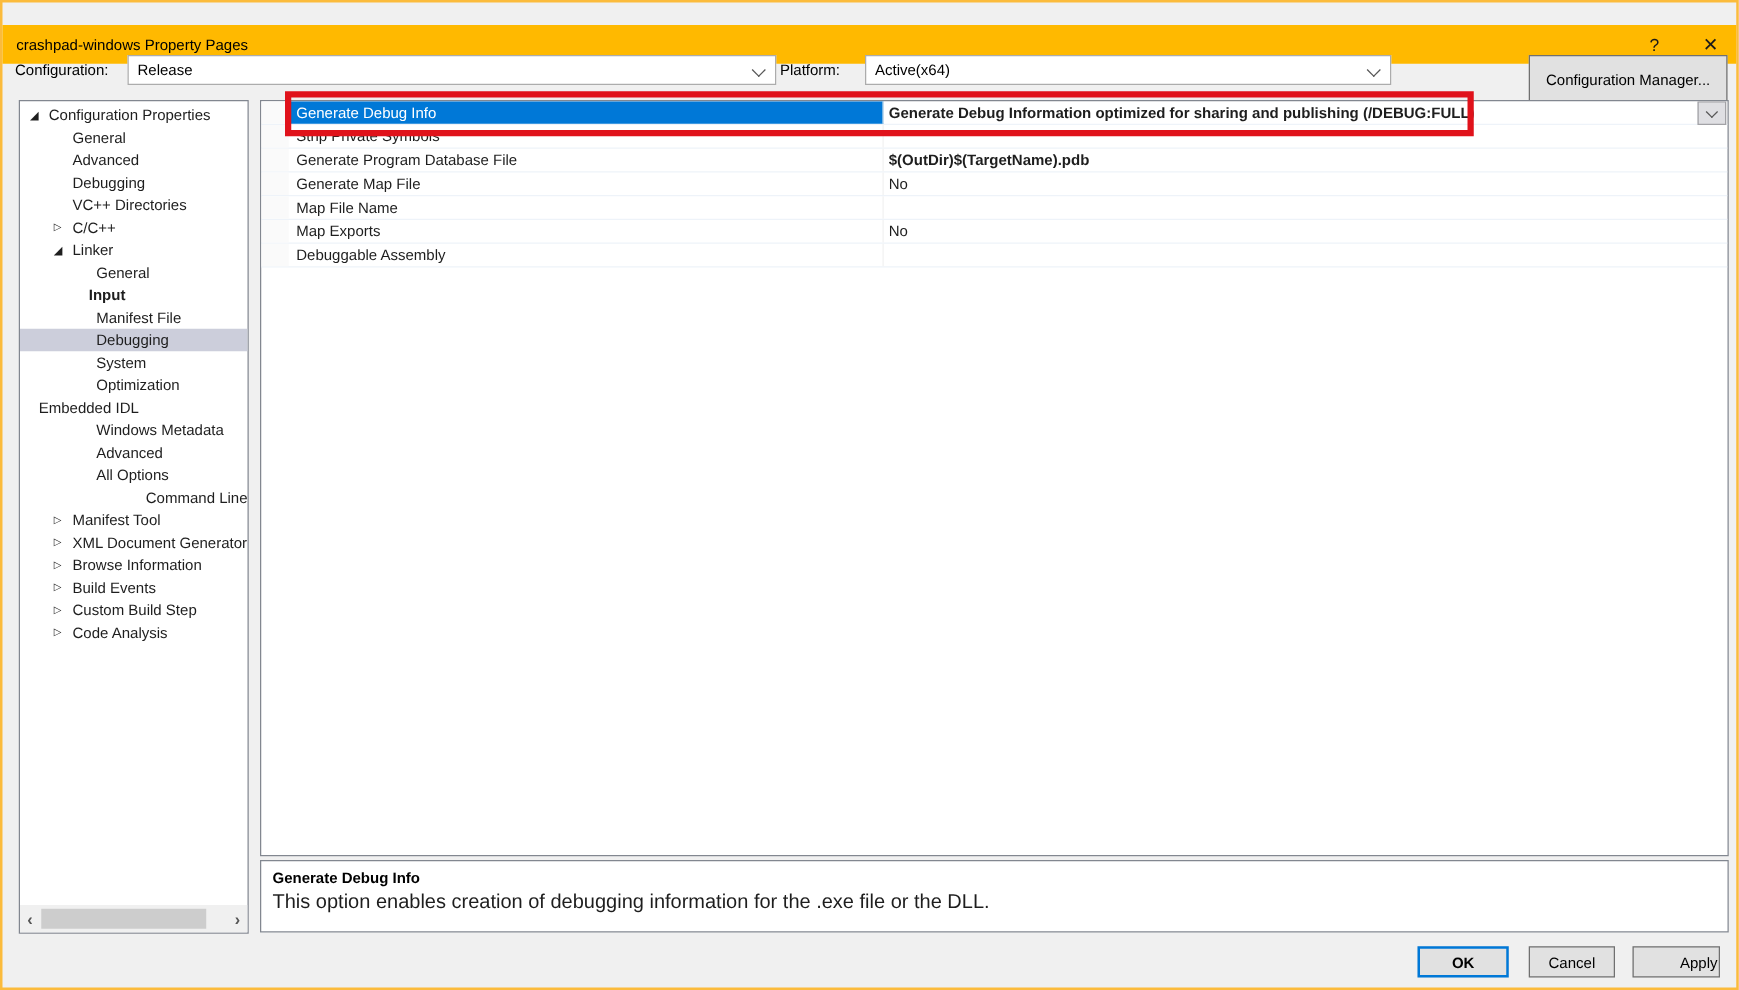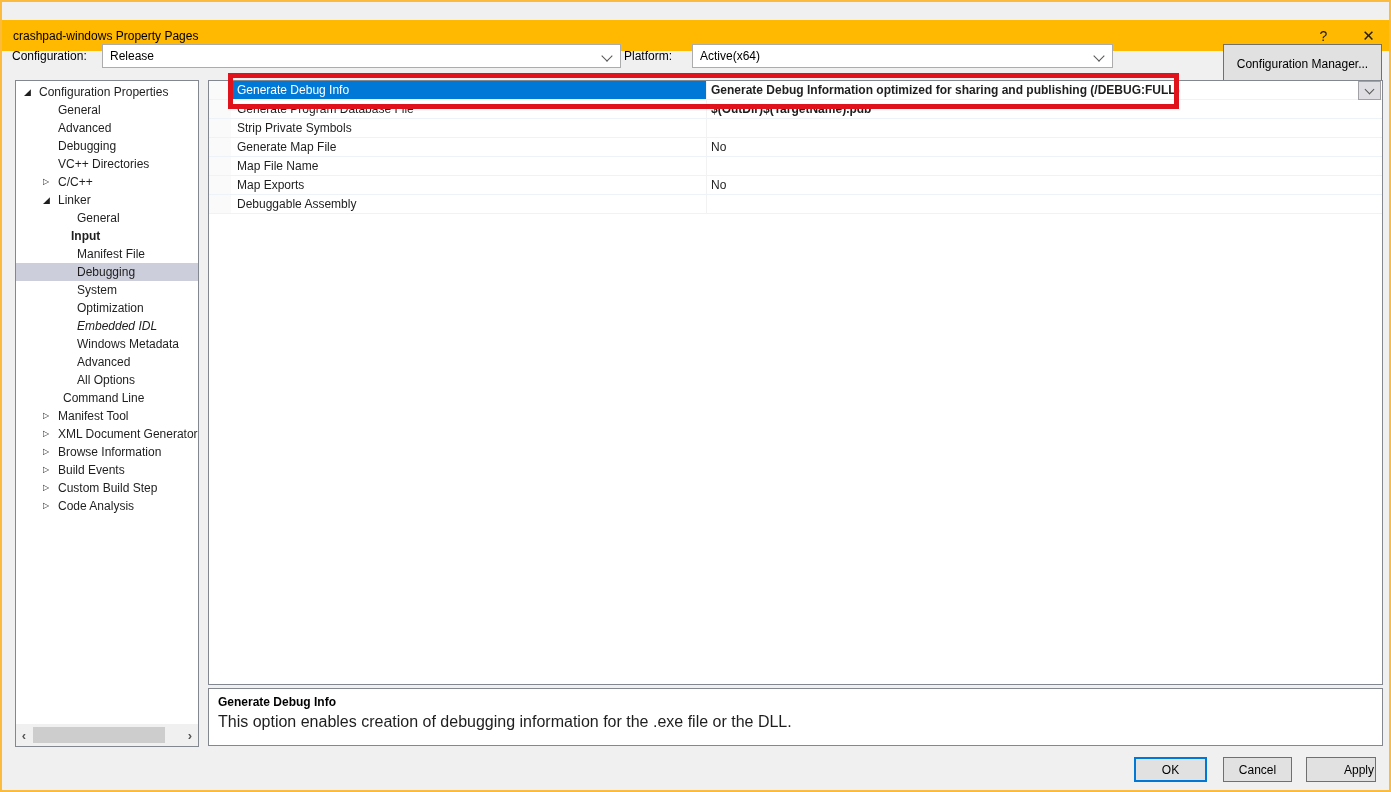--- a/index.html
+++ b/index.html
@@ -78,21 +78,21 @@
     background:#fff; border:1px solid #828790; padding:6px 9px;
   }
   .desc-title { font-size:12px; font-weight:bold; color:#000; margin-bottom:4px; }
   .desc-text  { font-size:16px; color:#1e1e1e; }
   
   .footer-btn {
     position:absolute; top:755px; height:25px; background:#E1E1E1;
     border:1px solid #707070; font-size:12px; color:#000;
     display:flex; align-items:center; justify-content:center;
   }
-  .btn-ok     { left:1132px; width:73px; border:2px solid #0078D7; }
+  .btn-ok     { left:1132px; width:73px; border:2px solid #0078D7;font-weight:bold; }
   .btn-cancel { left:1221px; width:69px; }
   .btn-apply  { left:1304px; width:70px;padding-left:36px; }
   
   .annotation {
     position:absolute; left:226px; top:71px; width:951px; height:36px;
     border:5px solid #E0121B; z-index:50; pointer-events:none;
   }
 </style>
 </head>
 <body>
@@ -168,37 +168,37 @@
           <span class="tree-label">Debugging</span>
         </div>
         <div class="tree-item" style="padding-left: 46px;">
           <span class="tree-arrow"></span>
           <span class="tree-label">System</span>
         </div>
         <div class="tree-item" style="padding-left: 46px;">
           <span class="tree-arrow"></span>
           <span class="tree-label">Optimization</span>
         </div>
-        <div class="tree-item" style="padding-left: 46px; font-style: italic;">
+        <div class="tree-item" style="">
           <span class="tree-arrow"></span>
           <span class="tree-label">Embedded IDL</span>
         </div>
         <div class="tree-item" style="padding-left: 46px;">
           <span class="tree-arrow"></span>
           <span class="tree-label">Windows Metadata</span>
         </div>
         <div class="tree-item" style="padding-left: 46px;">
           <span class="tree-arrow"></span>
           <span class="tree-label">Advanced</span>
         </div>
         <div class="tree-item" style="padding-left: 46px;">
           <span class="tree-arrow"></span>
           <span class="tree-label">All Options</span>
         </div>
-        <div class="tree-item" style="padding-left: 32px;">
+        <div class="tree-item" style="padding-left: 32px; justify-content: flex-end;">
           <span class="tree-arrow"></span>
           <span class="tree-label">Command Line</span>
         </div>
         <div class="tree-item" style="padding-left: 27px;">
           <span class="tree-arrow">▷</span>
           <span class="tree-label">Manifest Tool</span>
         </div>
         <div class="tree-item" style="padding-left: 27px;">
           <span class="tree-arrow">▷</span>
           <span class="tree-label">XML Document Generator</span>
@@ -233,27 +233,27 @@
       <div class="grid-row selected">
         <div class="g-gutter"></div>
         <div class="g-name">Generate Debug Info</div>
         <div class="g-value bold">Generate Debug Information optimized for sharing and publishing (/DEBUG:FULL)</div>
         <div class="dd-btn">
           <span class="chev"></span>
         </div>
       </div>
       <div class="grid-row">
         <div class="g-gutter"></div>
+        <div class="g-name">Strip Private Symbols</div>
+        <div class="g-value"></div>
+      </div>
+      <div class="grid-row">
+        <div class="g-gutter"></div>
         <div class="g-name">Generate Program Database File</div>
         <div class="g-value bold">$(OutDir)$(TargetName).pdb</div>
-      </div>
-      <div class="grid-row">
-        <div class="g-gutter"></div>
-        <div class="g-name">Strip Private Symbols</div>
-        <div class="g-value"></div>
       </div>
       <div class="grid-row">
         <div class="g-gutter"></div>
         <div class="g-name">Generate Map File</div>
         <div class="g-value">No</div>
       </div>
       <div class="grid-row">
         <div class="g-gutter"></div>
         <div class="g-name">Map File Name</div>
         <div class="g-value"></div>

